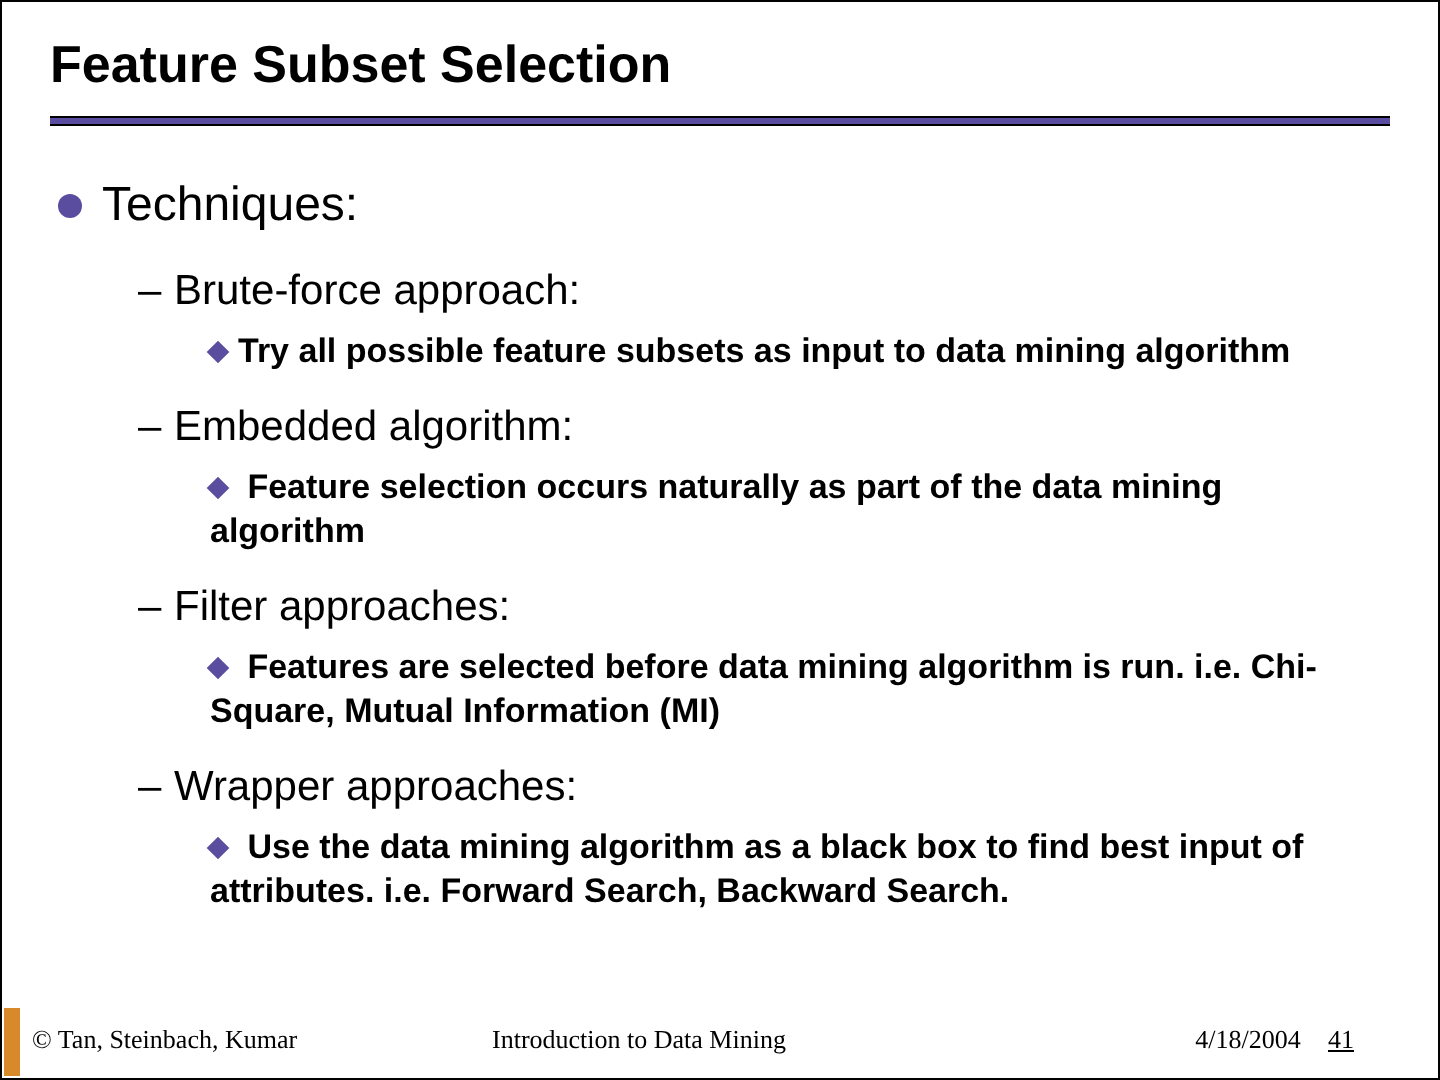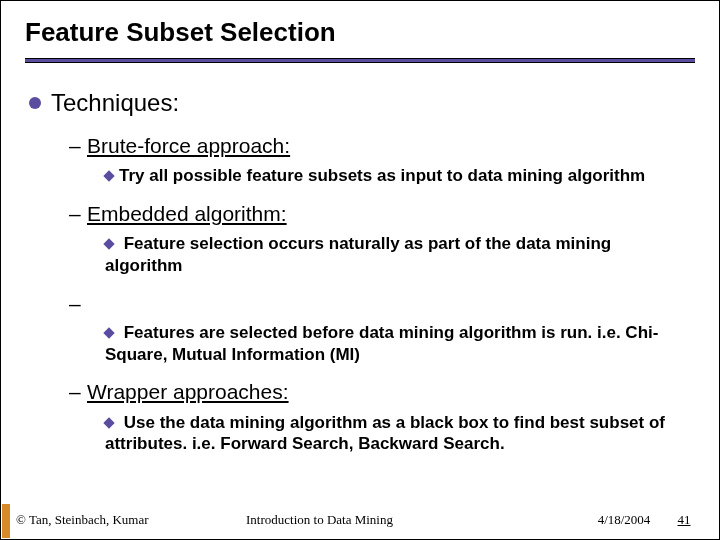--- a/index.html
+++ b/index.html
@@ -48,21 +48,21 @@
     margin: 0 0 6px 44px;
     font-size: 21px;
     display: flex;
     align-items: flex-start;
   }
   .dash {
     flex: 0 0 18px;
     font-size: 21px;
     line-height: 1.2;
   }
-  .lvl2-text { line-height: 1.25; text-decoration: underline; }
+  .lvl2-text { line-height: 1.25; }
   .lvl3 {
     margin: 2px 20px 14px 80px;
     font-size: 17px;
     line-height: 1.28;
     font-weight: bold;
   }
   .diamond {
     display: inline-block;
     width: 8px; height: 8px;
     background: #5a4da0;
@@ -85,21 +85,21 @@
     position: absolute;
     left: 14px; right: 14px; bottom: 10px;
     display: flex;
     align-items: center;
     font-size: 13px;
     font-family: "Times New Roman", Times, serif;
   }
   .footer-left  { flex: 0 0 230px; }
   .footer-mid   { flex: 1 1 auto; text-align: left; }
   .footer-date  { flex: 0 0 80px; text-align: center; }
-  .footer-page  { flex: 0 0 40px; text-align: center; text-decoration: underline; }
+  .footer-page  { flex: 0 0 40px; text-align: left; text-decoration: underline; }
 </style>
 </head>
 <body>
 
 <div class="slide">
 
   <div class="title">Feature Subset Selection</div>
   <div class="rule"></div>
 
   <div class="lvl1">
@@ -118,31 +118,32 @@
   <div class="lvl2">
     <span class="dash">–</span>
     <span class="lvl2-text">Embedded algorithm:</span>
   </div>
   <div class="lvl3">
     <span class="diamond"></span><span> Feature selection occurs naturally as part of the data mining algorithm</span>
   </div>
 
   <div class="lvl2">
     <span class="dash">–</span>
+    <span class="lvl2-text">Filter approaches:</span>
   </div>
   <div class="lvl3">
     <span class="diamond"></span><span> Features are selected before data mining algorithm is run. i.e. Chi-Square, Mutual Information (MI)</span>
   </div>
 
   <div class="lvl2">
     <span class="dash">–</span>
     <span class="lvl2-text">Wrapper approaches:</span>
   </div>
   <div class="lvl3">
-    <span class="diamond"></span><span> Use the data mining algorithm as a black box to find best subset of attributes. i.e. Forward Search, Backward Search.</span>
+    <span class="diamond"></span><span> Use the data mining algorithm as a black box to find best input of attributes. i.e. Forward Search, Backward Search.</span>
   </div>
 
   <div class="footer-band">
     <div class="orange-strip"></div>
     <div class="footer-row">
       <span class="footer-left">© Tan, Steinbach, Kumar</span>
       <span class="footer-mid">Introduction to Data Mining</span>
       <span class="footer-date">4/18/2004</span>
       <span class="footer-page">41</span>
     </div>

